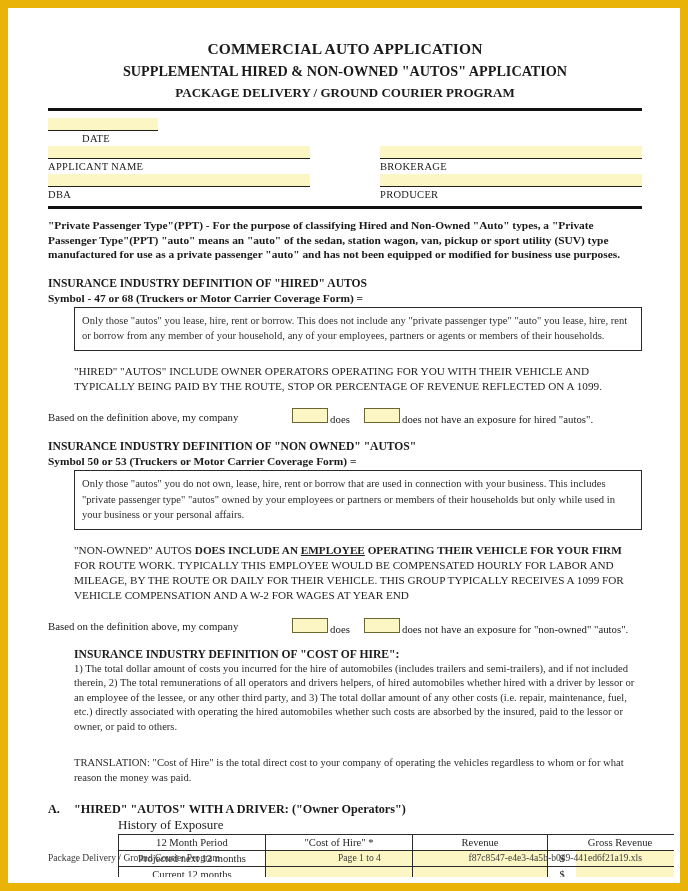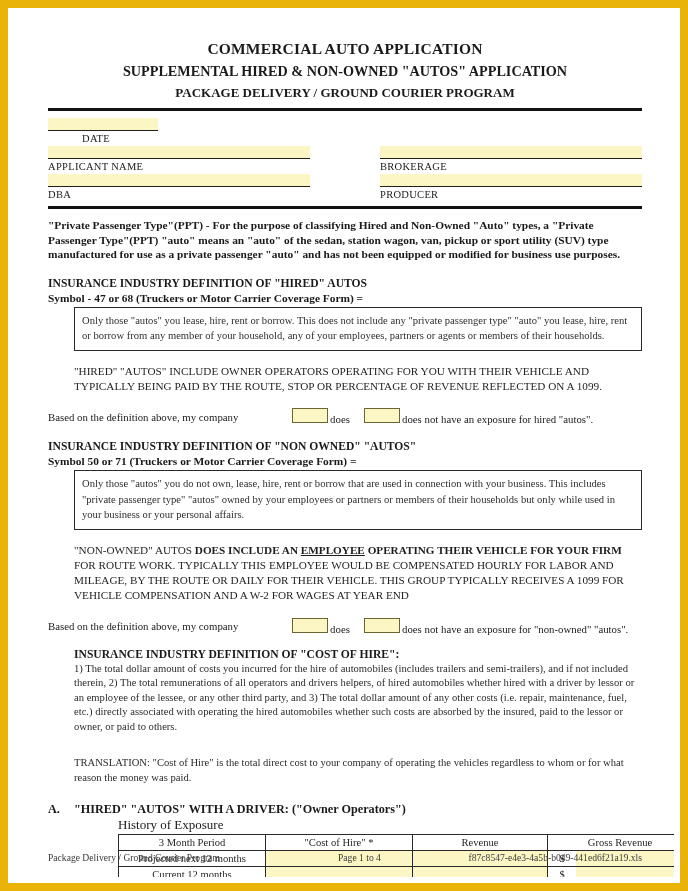--- a/index.html
+++ b/index.html
@@ -274,21 +274,21 @@
         <span class="opt1">
           <span class="chkbox"></span><span>does</span>
         </span>
         <span>
           <span class="chkbox"></span><span>does not have an exposure for hired "autos".</span>
         </span>
       </div>
 
       <div style="height:14px"></div>
       <div class="sec-head">INSURANCE INDUSTRY DEFINITION OF "NON OWNED" "AUTOS"</div>
-      <div class="sym-line">Symbol 50 or 71 (Truckers or Motor Carrier Coverage Form) =</div>
+      <div class="sym-line">Symbol 50 or 53 (Truckers or Motor Carrier Coverage Form) =</div>
       <div class="defbox">Only those "autos" you do not own, lease, hire, rent or borrow that are used in connection with your business.  This includes "private passenger type" "autos" owned by your employees or partners or members of their households but only while used in your business or your personal affairs.</div>
 
       <div style="height:13px"></div>
       <div class="caps-para"><span>"NON-OWNED" AUTOS </span><b>DOES INCLUDE AN </b><b style="text-decoration:underline">EMPLOYEE</b><b> OPERATING THEIR VEHICLE FOR YOUR FIRM</b><span> FOR ROUTE WORK.  TYPICALLY THIS EMPLOYEE WOULD BE COMPENSATED HOURLY FOR LABOR AND MILEAGE, BY THE ROUTE OR DAILY FOR THEIR VEHICLE.  THIS GROUP TYPICALLY RECEIVES A 1099 FOR VEHICLE COMPENSATION AND A W-2 FOR WAGES AT YEAR END</span></div>
 
       <div style="height:14px"></div>
       <div class="chkrow">
         <span class="q">Based on the definition above, my company</span>
         <span class="opt1">
           <span class="chkbox"></span><span>does</span>
@@ -308,21 +308,21 @@
       <div style="height:16px"></div>
       <div class="secA">
         <span class="ltr">A.</span>
         <span>"HIRED" "AUTOS" WITH A DRIVER: ("Owner Operators")</span>
       </div>
       <div class="hist">History of Exposure</div>
 
       <table class="hist-table">
         <thead>
           <tr>
-            <th class="c-period">3 Month Period</th>
+            <th class="c-period">12 Month Period</th>
             <th class="c-cost">"Cost of Hire" *</th>
             <th class="c-mile">Revenue</th>
             <th class="c-gross">Gross Revenue</th>
           </tr>
         </thead>
         <tbody>
           <tr>
             <td class="c-period">Projected next 12 months</td>
             <td class="c-cost fill"></td>
             <td class="c-mile fill"></td>

